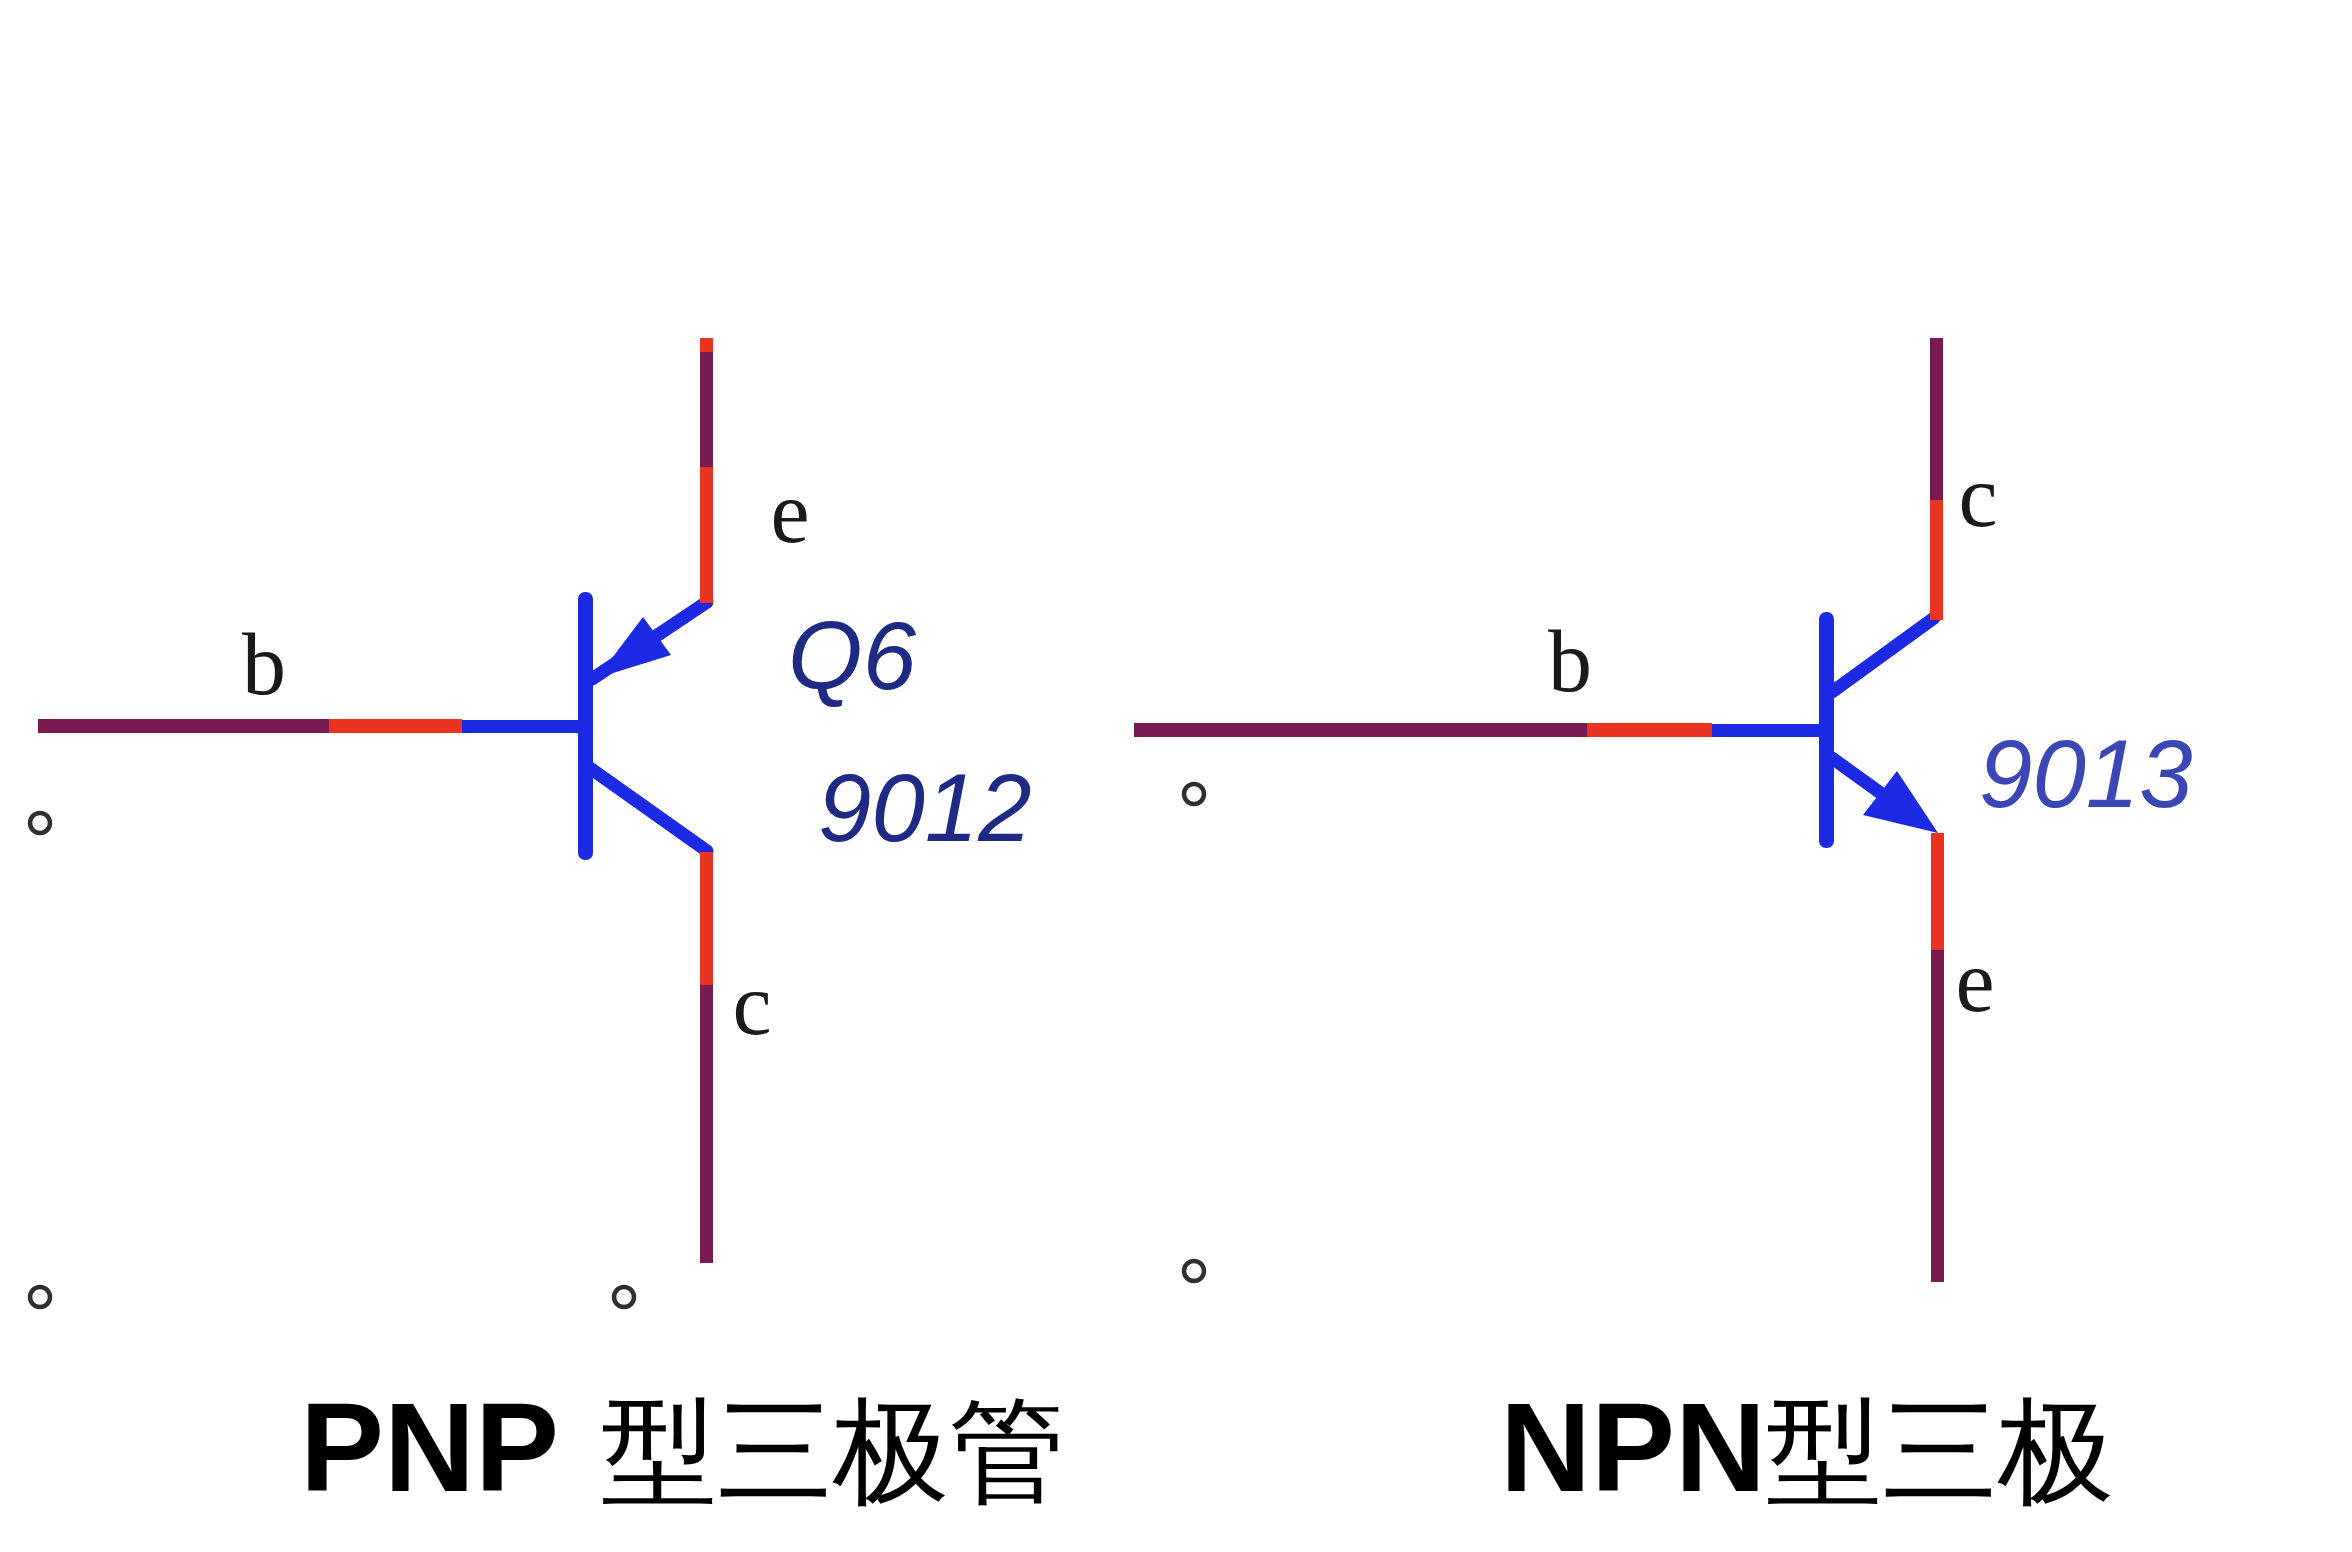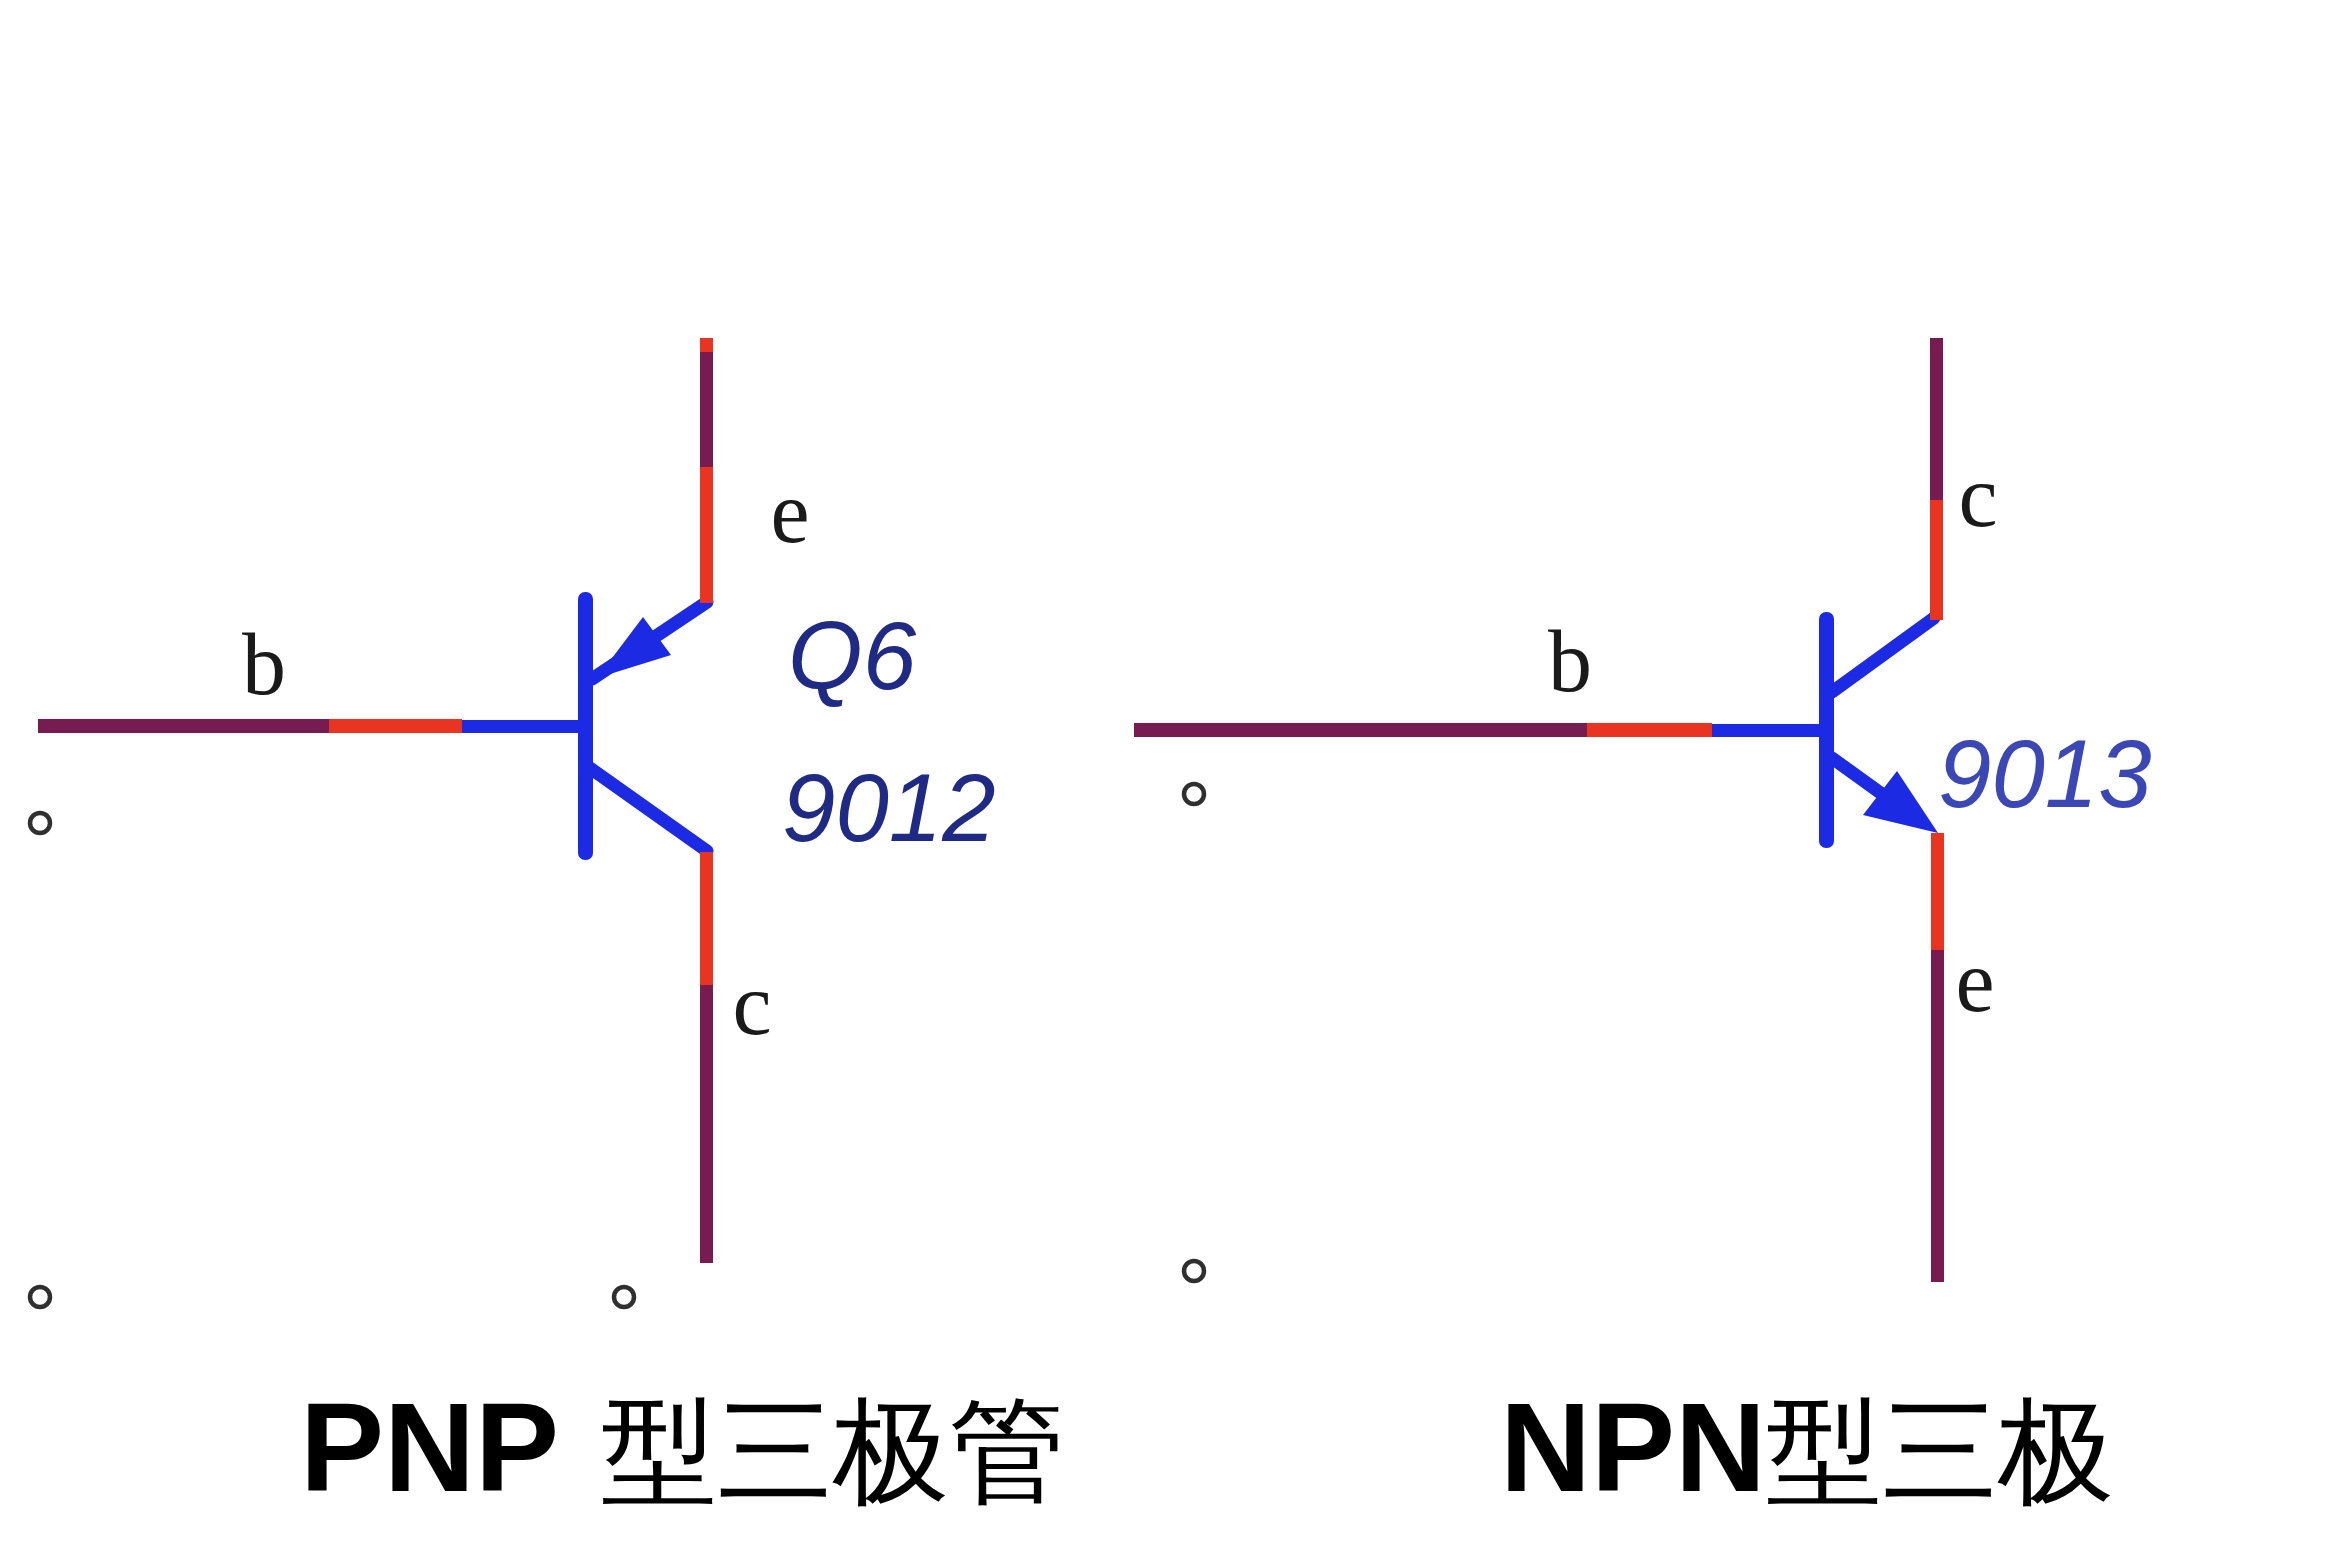--- a/index.html
+++ b/index.html
@@ -94,26 +94,26 @@
       <circle cx="624" cy="1297" r="10"></circle>
       <circle cx="1194" cy="794" r="10"></circle>
       <circle cx="1194" cy="1271" r="10"></circle>
     </g>
   </svg>
 
   <span class="pin" style="left:264px;top:665px">b</span>
   <span class="pin" style="left:790px;top:513px">e</span>
   <span class="pin" style="left:752px;top:1005px">c</span>
   <span class="part" style="left:788px;top:608px">Q6</span>
-  <span class="part" style="left:782px;top:760px">9012</span>
+  <span class="part" style="left:818px;top:760px">9012</span>
 
   <span class="pin" style="left:1570px;top:662px">b</span>
   <span class="pin" style="left:1978px;top:497px">c</span>
   <span class="pin" style="left:1975px;top:982px">e</span>
-  <span class="part light" style="left:1938px;top:726px">9013</span>
+  <span class="part light" style="left:1979px;top:726px">9013</span>
 
   <div class="caption" style="left:300px;top:1382px">
     <span class="latin spaced">PNP</span>
     <span class="cjk">型三极管</span>
   </div>
   <div class="caption" style="left:1500px;top:1382px">
     <span class="latin">NPN</span>
     <span class="cjk">型三极</span>
   </div>
 

